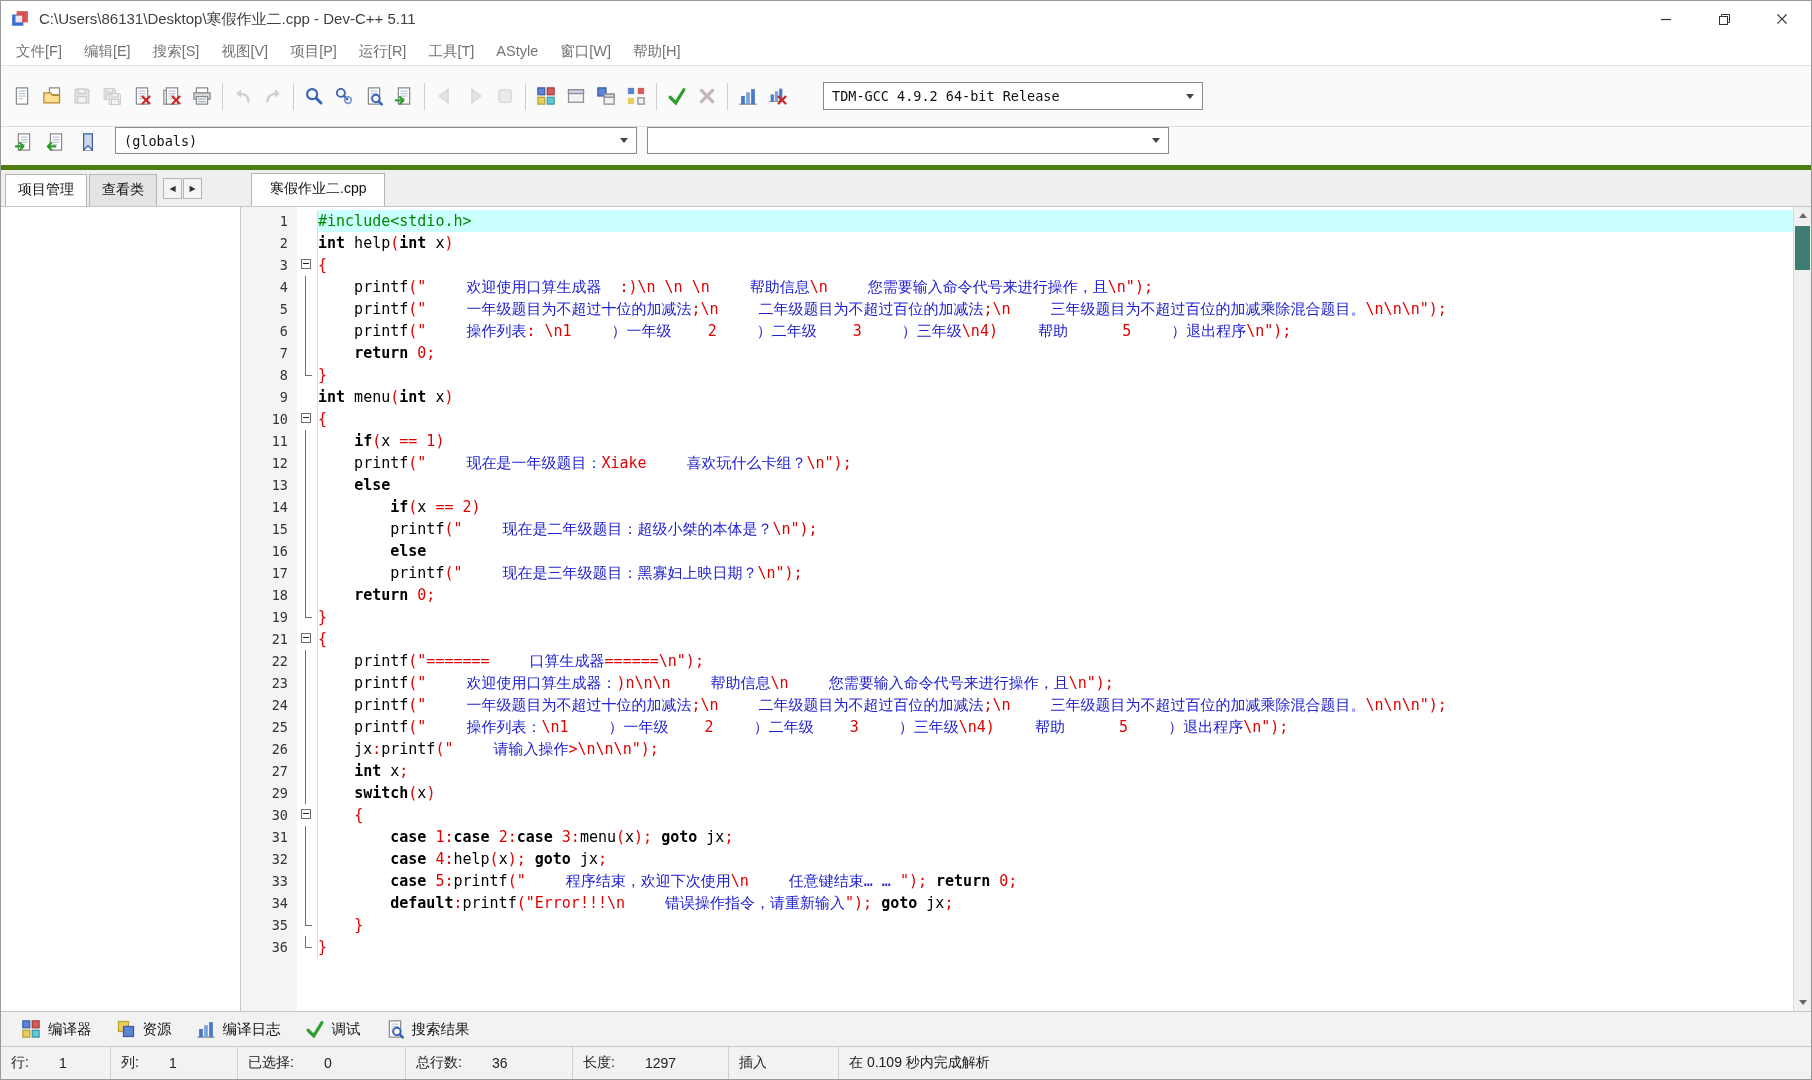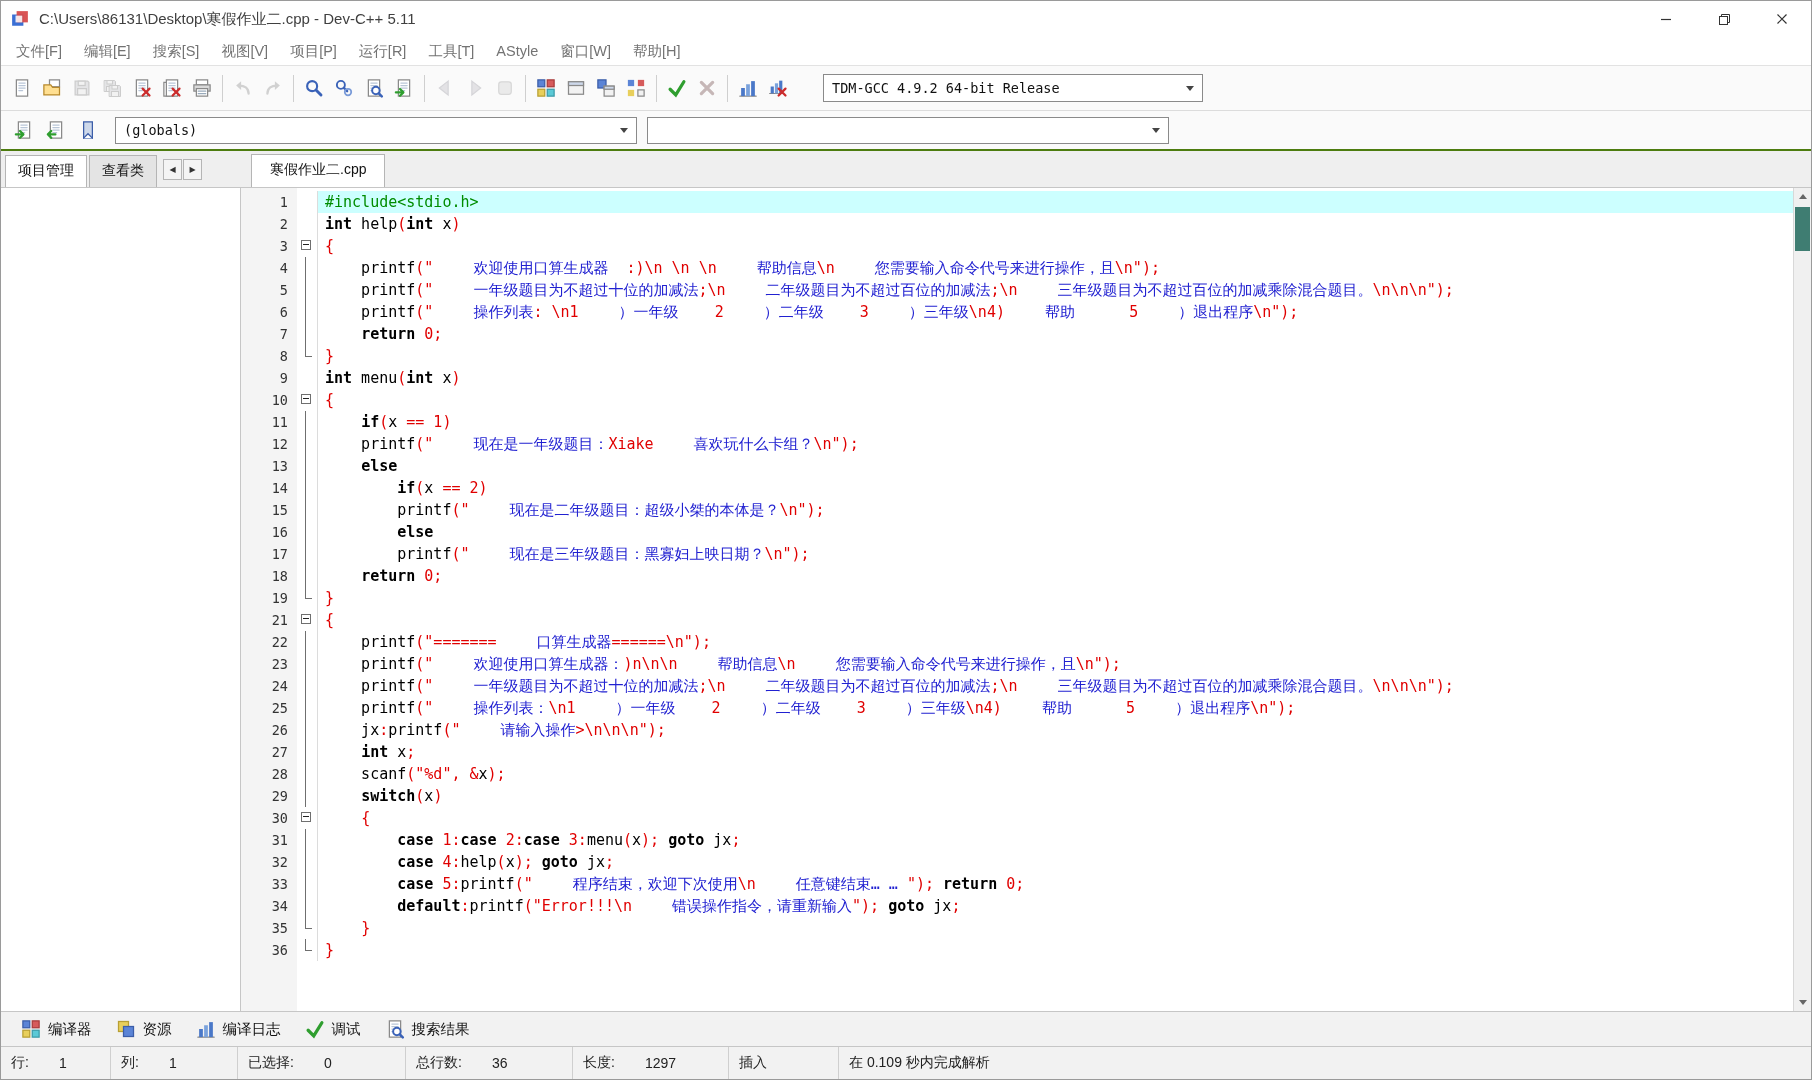--- a/index.html
+++ b/index.html
@@ -15,32 +15,32 @@
   .win-controls{margin-left:auto;display:flex;height:100%;}
   .win-btn{width:58px;height:100%;display:flex;align-items:center;justify-content:center;color:#333;}
 
   
   .menubar{height:28px;flex:0 0 28px;display:flex;align-items:center;background:#fff;padding-left:4px;
            font-size:14.5px;color:#737373;}
   .menu-item{padding:3px 11px;}
 
   
   .toolbar{height:44px;flex:0 0 44px;display:flex;align-items:center;background:#fafafa;
-           border-top:1px solid #e2e2e2;border-bottom:1px solid #dcdcdc;padding:0 6px;}
+           border-top:1px solid #e2e2e2;border-bottom:1px solid #dcdcdc;padding:8px 6px;}
   .tb-btn{width:30px;height:30px;display:flex;align-items:center;justify-content:center;border-radius:3px;}
   .tb-btn.disabled{opacity:.42;filter:grayscale(70%);}
   .tb-sep{width:1px;height:27px;background:#cfcfcf;margin:0 5px;flex:0 0 1px;}
   .combo{height:28px;background:#fff;border:1px solid #8a8a8a;display:flex;align-items:center;
          font-family:"DejaVu Sans Mono", monospace;font-size:13.5px;color:#111;padding-left:8px;box-sizing:border-box;}
   .combo .tri-box{margin-left:auto;width:24px;height:100%;display:flex;align-items:center;justify-content:center;}
   .tri{width:0;height:0;border-left:4.5px solid transparent;border-right:4.5px solid transparent;border-top:5.5px solid #444;}
   .compiler-combo{width:380px;margin-left:30px;}
 
-  .navbar{height:38px;flex:0 0 38px;display:flex;align-items:center;background:#fafafa;
-          border-bottom:2px solid #4d7c0f;padding:0 8px;}
+  .navbar{height:38px;flex:0 0 38px;display:flex;background:#fafafa;
+          border-bottom:5px solid #4d7c0f;padding:0 8px;}
   .nav-combo{width:522px;height:27px;margin-right:10px;}
   .navbar .tb-btn{margin-right:2px;}
 
   
   .tabsrow{height:36px;flex:0 0 36px;display:flex;background:#efefef;border-bottom:1px solid #c6c6c6;}
   .side-tabs{width:240px;flex:0 0 240px;display:flex;align-items:flex-end;padding-left:4px;box-sizing:border-box;}
   .side-tab{padding:6px 12px 7px;font-size:14px;color:#111;background:#e4e4e4;
             border:1px solid #b5b5b5;border-bottom:none;margin-right:2px;white-space:nowrap;}
   .side-tab.active{background:#fff;}
   .tab-arrows{display:flex;gap:1px;align-self:center;margin-left:4px;}
@@ -60,21 +60,21 @@
   .ln{display:flex;height:22px;line-height:22px;white-space:pre;position:relative;z-index:1;}
   .num{width:56px;flex:0 0 56px;text-align:right;padding-right:9px;box-sizing:border-box;
        color:#333;font-size:13.5px;}
   .fold{width:20px;flex:0 0 20px;position:relative;border-right:1px solid #dcdcdc;background:#fff;}
   .f-box::before{content:"";position:absolute;left:4px;top:5px;width:10px;height:10px;
                  border:1px solid #6f6f6f;background:#fff;box-sizing:border-box;}
   .f-box::after{content:"";position:absolute;left:6px;top:9px;width:6px;height:1px;background:#222;}
   .f-v::before{content:"";position:absolute;left:8px;top:0;bottom:0;width:1px;background:#6f6f6f;}
   .f-e::before{content:"";position:absolute;left:8px;top:0;height:11px;width:1px;background:#6f6f6f;}
   .f-e::after{content:"";position:absolute;left:8px;top:11px;width:7px;height:1px;background:#6f6f6f;}
-  .code{flex:1;padding-left:7px;color:#000;}
+  .code{flex:1;color:#000;}
   .ln.hl .code{background:var(--hl,#ccffff);}
   .tok{color:#000;}
   .tok.k{font-weight:bold;color:var(--kw,#000);}
   .tok.red{color:var(--red,#e00000);}
   .tok.blue{color:var(--blue,#2121d1);margin-left:40px;}
   .tok.green{color:var(--green,#008c00);}
 
   
   .vscroll{width:17px;flex:0 0 17px;background:#f0f0f0;border-left:1px solid #d8d8d8;position:relative;}
   .vs-btn{position:absolute;left:0;right:0;height:17px;display:flex;align-items:center;justify-content:center;}
@@ -457,21 +457,20 @@
           <div class="ln"><span class="num">17</span><span class="fold f-v"></span><span class="code"><span class="tok">        printf</span><span class="tok red">("</span><span class="tok blue">现在是三年级题目：黑寡妇上映日期？</span><span class="tok red">\n");</span></span></div>
           <div class="ln"><span class="num">18</span><span class="fold f-v"></span><span class="code"><span class="tok">    </span><span class="tok k">return</span><span class="tok"> </span><span class="tok red">0;</span></span></div>
           <div class="ln"><span class="num">19</span><span class="fold f-e"></span><span class="code"><span class="tok red">}</span></span></div>
           <div class="ln"><span class="num">21</span><span class="fold f-box"></span><span class="code"><span class="tok red">{</span></span></div>
           <div class="ln"><span class="num">22</span><span class="fold f-v"></span><span class="code"><span class="tok">    printf</span><span class="tok red">("=======</span><span class="tok blue">口算生成器</span><span class="tok red">======\n");</span></span></div>
           <div class="ln"><span class="num">23</span><span class="fold f-v"></span><span class="code"><span class="tok">    printf</span><span class="tok red">("</span><span class="tok blue">欢迎使用口算生成器：</span><span class="tok red">)n\n\n</span><span class="tok blue">帮助信息</span><span class="tok red">\n</span><span class="tok blue">您需要输入命令代号来进行操作，且</span><span class="tok red">\n");</span></span></div>
           <div class="ln"><span class="num">24</span><span class="fold f-v"></span><span class="code"><span class="tok">    printf</span><span class="tok red">("</span><span class="tok blue">一年级题目为不超过十位的加减法</span><span class="tok red">;\n</span><span class="tok blue">二年级题目为不超过百位的加减法</span><span class="tok red">;\n</span><span class="tok blue">三年级题目为不超过百位的加减乘除混合题目。</span><span class="tok red">\n\n\n");</span></span></div>
           <div class="ln"><span class="num">25</span><span class="fold f-v"></span><span class="code"><span class="tok">    printf</span><span class="tok red">("</span><span class="tok blue">操作列表：</span><span class="tok red">\n1</span><span class="tok blue">）一年级</span><span class="tok red">    2</span><span class="tok blue">）二年级</span><span class="tok red">    3</span><span class="tok blue">）三年级</span><span class="tok red">\n4)</span><span class="tok blue">帮助</span><span class="tok red">      5</span><span class="tok blue">）退出程序</span><span class="tok red">\n");</span></span></div>
           <div class="ln"><span class="num">26</span><span class="fold f-v"></span><span class="code"><span class="tok">    jx</span><span class="tok red">:</span><span class="tok">printf</span><span class="tok red">("</span><span class="tok blue">请输入操作</span><span class="tok red">&gt;\n\n\n");</span></span></div>
           <div class="ln"><span class="num">27</span><span class="fold f-v"></span><span class="code"><span class="tok">    </span><span class="tok k">int</span><span class="tok"> x</span><span class="tok red">;</span></span></div>
-          <div class="ln"><span class="num">28</span><span class="fold f-v"></span><span class="code"><span class="tok">    scanf</span><span class="tok red">("%d", &amp;</span><span class="tok">x</span><span class="tok red">);</span></span></div>
           <div class="ln"><span class="num">29</span><span class="fold f-v"></span><span class="code"><span class="tok">    </span><span class="tok k">switch</span><span class="tok red">(</span><span class="tok">x</span><span class="tok red">)</span></span></div>
           <div class="ln"><span class="num">30</span><span class="fold f-box"></span><span class="code"><span class="tok">    </span><span class="tok red">{</span></span></div>
           <div class="ln"><span class="num">31</span><span class="fold f-v"></span><span class="code"><span class="tok">        </span><span class="tok k">case</span><span class="tok"> </span><span class="tok red">1:</span><span class="tok k">case</span><span class="tok"> </span><span class="tok red">2:</span><span class="tok k">case</span><span class="tok"> </span><span class="tok red">3:</span><span class="tok">menu</span><span class="tok red">(</span><span class="tok">x</span><span class="tok red">);</span><span class="tok"> </span><span class="tok k">goto</span><span class="tok"> jx</span><span class="tok red">;</span></span></div>
           <div class="ln"><span class="num">32</span><span class="fold f-v"></span><span class="code"><span class="tok">        </span><span class="tok k">case</span><span class="tok"> </span><span class="tok red">4:</span><span class="tok">help</span><span class="tok red">(</span><span class="tok">x</span><span class="tok red">);</span><span class="tok"> </span><span class="tok k">goto</span><span class="tok"> jx</span><span class="tok red">;</span></span></div>
           <div class="ln"><span class="num">33</span><span class="fold f-v"></span><span class="code"><span class="tok">        </span><span class="tok k">case</span><span class="tok"> </span><span class="tok red">5:</span><span class="tok">printf</span><span class="tok red">("</span><span class="tok blue">程序结束，欢迎下次使用</span><span class="tok red">\n</span><span class="tok blue">任意键结束… … </span><span class="tok red">");</span><span class="tok"> </span><span class="tok k">return</span><span class="tok"> </span><span class="tok red">0;</span></span></div>
           <div class="ln"><span class="num">34</span><span class="fold f-v"></span><span class="code"><span class="tok">        </span><span class="tok k">default</span><span class="tok red">:</span><span class="tok">printf</span><span class="tok red">("Error!!!\n</span><span class="tok blue">错误操作指令，请重新输入</span><span class="tok red">");</span><span class="tok"> </span><span class="tok k">goto</span><span class="tok"> jx</span><span class="tok red">;</span></span></div>
           <div class="ln"><span class="num">35</span><span class="fold f-e"></span><span class="code"><span class="tok">    </span><span class="tok red">}</span></span></div>
           <div class="ln"><span class="num">36</span><span class="fold f-e"></span><span class="code"><span class="tok red">}</span></span></div>
         </div>
       <div class="vscroll">

